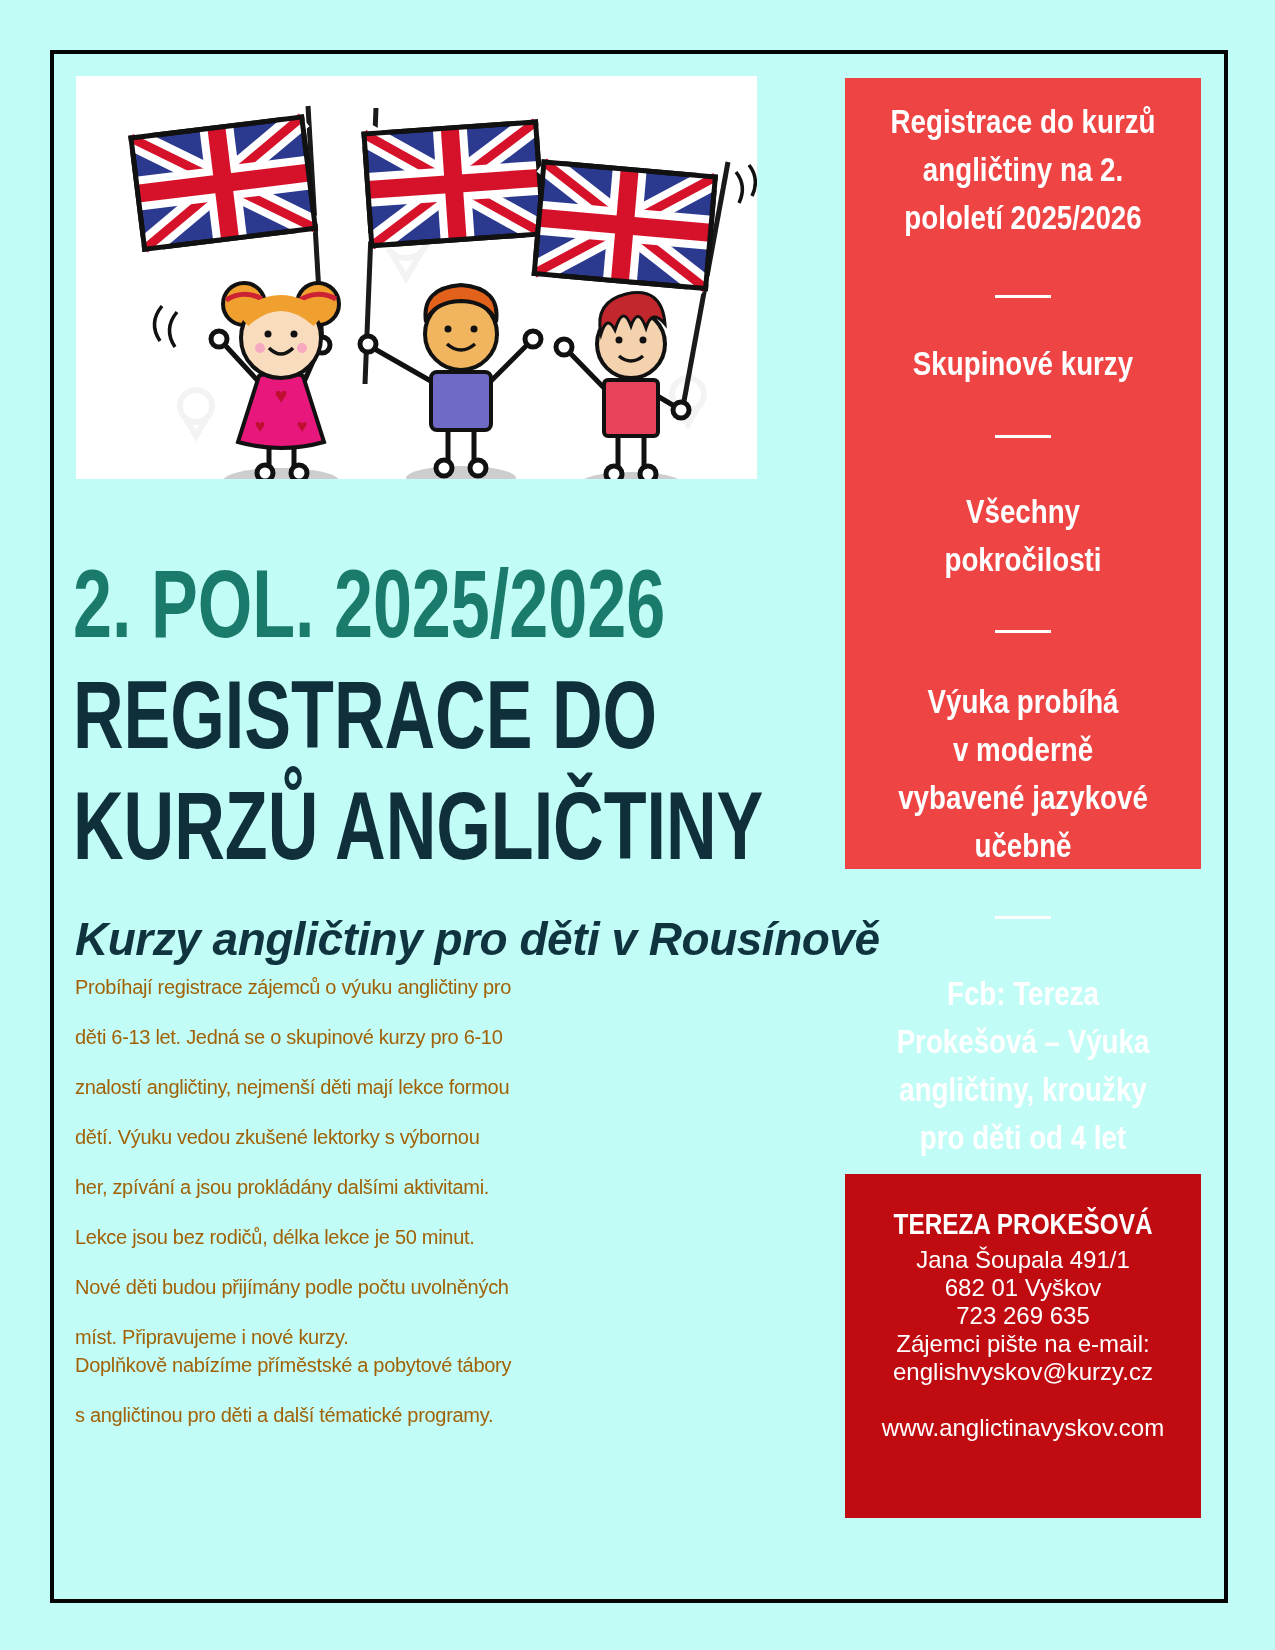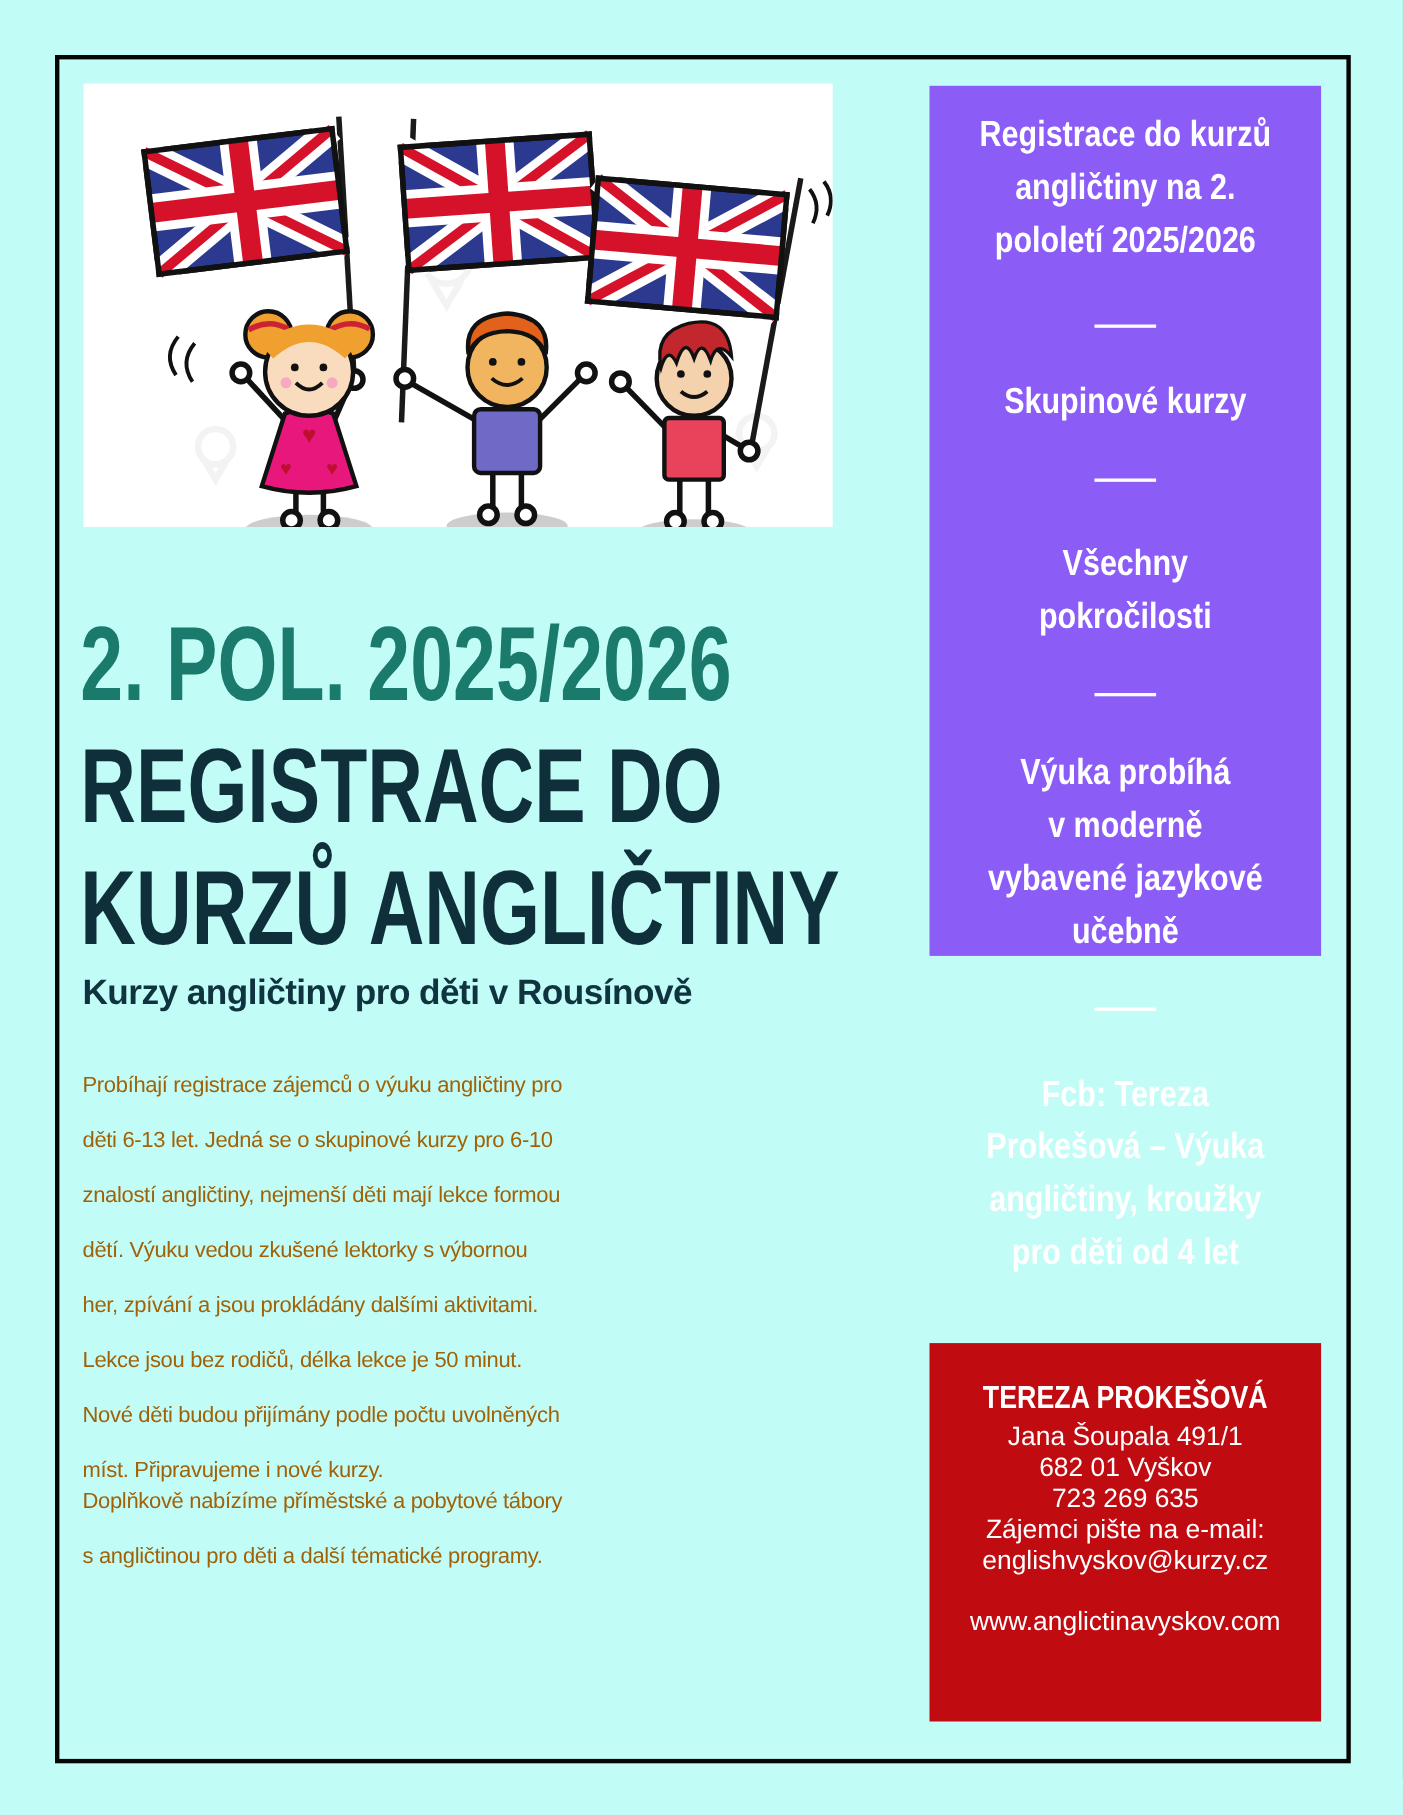--- a/index.html
+++ b/index.html
@@ -34,37 +34,37 @@
     font-size:96px;
     letter-spacing:0px;
     transform:scaleX(0.73);
     transform-origin:left top;
     white-space:nowrap;
   }
   .title-line-1{color:#1a7a6c;}
   .title-line-2,.title-line-3{color:#0f2f3a;}
 
   .subtitle{
-    position:absolute;left:75px;top:884px;
-    font-size:32px;font-weight:bold;color:#0f3440;
-    letter-spacing:-0.5px;white-space:nowrap;
+    position:absolute;left:75px;top:912px;
+    font-size:46px;font-weight:bold;color:#0f3440;
+    letter-spacing:-0.5px;white-space:nowrap;font-style:italic;
   }
   .bodytext{
     position:absolute;left:75px;
     font-size:20px;line-height:50px;color:#a16207;
     letter-spacing:-0.3px;white-space:nowrap;
   }
   .body-1{top:962px;}
   .body-2{top:1328px;margin-top:12px;}
 
   
   .side-panel{
     position:absolute;left:845px;top:78px;
     width:356px;height:791px;
-    background:#8b5cf6;
+    background:#ef4444;
   }
   .side-item{
     position:absolute;left:0;width:100%;
     color:#ffffff;font-weight:bold;
     font-size:33px;line-height:48px;
     text-align:center;
     transform:scaleX(0.84);
     transform-origin:center top;
     white-space:nowrap;
   }
@@ -74,21 +74,21 @@
     background:#ffffff;
   }
   .si-0{top:20px;}  .dv-1{top:217px;}
   .si-1{top:262px;} .dv-2{top:357px;}
   .si-2{top:410px;} .dv-3{top:552px;}
   .si-3{top:600px;} .dv-4{top:838px;}
   .si-4{top:892px;}
 
   
   .contact-panel{
-    position:absolute;left:845px;top:1221px;
+    position:absolute;left:845px;top:1174px;
     width:356px;height:344px;
     background:#c00b10;
     color:#ffffff;text-align:center;
   }
   .contact-name{
     position:absolute;top:32px;left:0;width:100%;
     font-size:29px;font-weight:bold;line-height:36px;
     transform:scaleX(0.84);transform-origin:center top;
     white-space:nowrap;
   }

